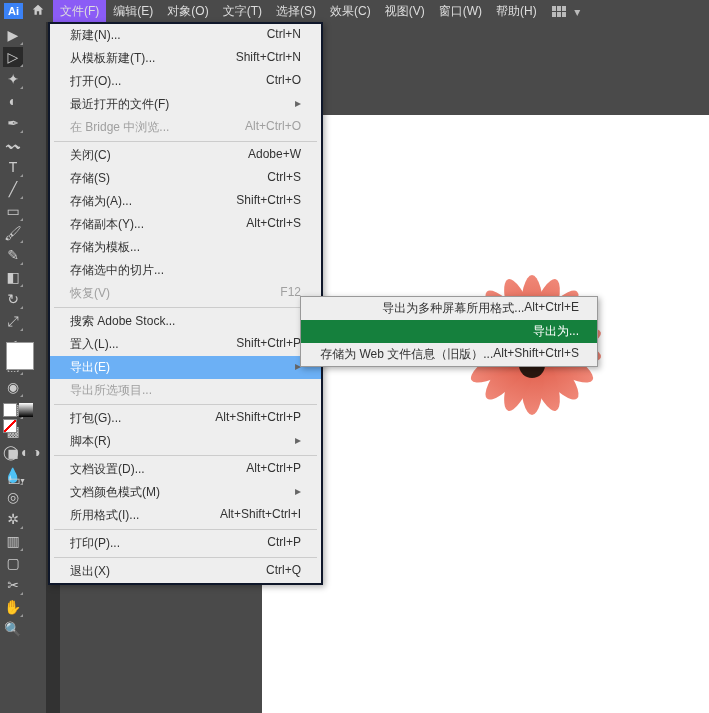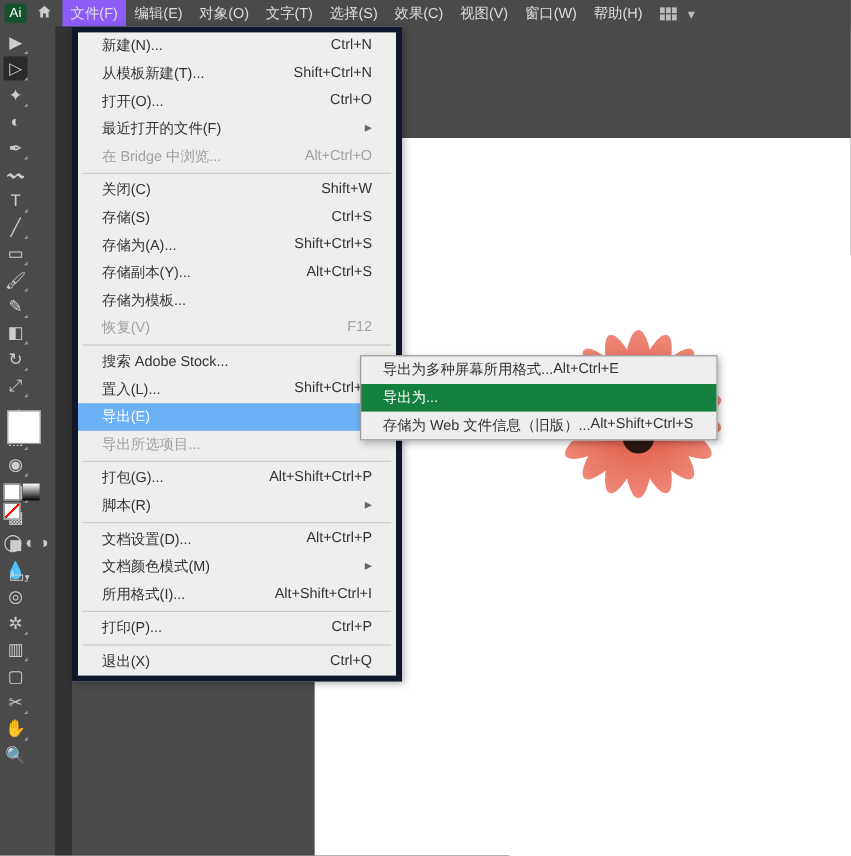--- a/index.html
+++ b/index.html
@@ -1,44 +1,44 @@
 <!DOCTYPE html>
 <html><head>
 <meta charset="utf-8">
 <style>
 *{margin:0;padding:0;box-sizing:border-box;font-family:"Microsoft YaHei",Arial,sans-serif;font-size:12px;user-select:none}
 body{background:#4a4a4a;width:709px;height:713px;overflow:hidden;position:relative}
 .menubar{background:#4a4a4a;height:22px;display:flex;align-items:center;padding:0 4px;color:#ddd}
-.logo{background:#14532d;color:#fff;font-weight:normal;padding:2px 4px;margin-right:8px;font-size:11px}
+.logo{background:#3b82f6;color:#fff;font-weight:bold;padding:2px 4px;margin-right:8px;font-size:11px}
 .home-icon{color:#ccc;margin-right:8px;font-size:14px}
 .menu-item{padding:3px 7px;cursor:default;color:#ddd;white-space:nowrap}
 .menu-item.open{background:#8b5cf6}
 .win-icon{margin-left:8px;color:#bbb;font-size:13px}
 .win-icon svg{vertical-align:middle}
 .toolbar{position:absolute;left:0;top:22px;width:46px;background:#4a4a4a;height:440px;display:flex;flex-wrap:wrap;padding:2px}
 .tool{width:20px;height:20px;margin:1px;color:#ccc;display:flex;align-items:center;justify-content:center;font-size:14px;position:relative}
 .tool.active{background:#2a2a2a}
 .tool .tri{position:absolute;right:0;bottom:0;width:0;height:0;border-left:3px solid transparent;border-bottom:3px solid #999}
 .swatch-area{position:absolute;left:0;top:340px;width:44px}
 .swatch-main{width:28px;height:28px;background:#fff;border:1px solid #999;position:relative;margin:2px}
 .swatch-sec{width:28px;height:28px;background:#000;border:1px solid #999;position:absolute;top:12px;left:12px;z-index:-1}
 .color-strips{display:flex;flex-wrap:wrap;margin-top:18px;padding:2px}
 .strip{width:14px;height:14px;margin:1px}
 .mode-icons{display:flex;margin-top:4px;padding:2px}
 .mode-icons .tool{width:18px;height:18px}
 .canvas{position:absolute;left:262px;top:115px;right:0;bottom:0;background:#fff}
 .flower{position:absolute;left:180px;top:160px;width:180px;height:180px}
-.dropdown{position:absolute;left:60px;top:22px;width:275px;background:#eeeeee;border:5px solid #0f172a;box-shadow:2px 2px 6px rgba(0,0,0,.3)}
+.dropdown{position:absolute;left:48px;top:22px;width:275px;background:#eeeeee;border:2px solid #0f172a;box-shadow:2px 2px 6px rgba(0,0,0,.3)}
 .dd-item{display:flex;justify-content:space-between;padding:3px 20px 3px 20px;color:#333;cursor:default;white-space:nowrap}
 .dd-item.highlighted{background:#6cb0f5;color:#fff}
 .dd-item.disabled{color:#a0a0a0}
 .dd-sep{height:1px;background:#ccc;margin:2px 4px}
 .dd-item .arrow{color:#666}
 .submenu{position:absolute;left:300px;top:296px;width:298px;background:#eeeeee;border:1px solid #999;box-shadow:2px 2px 6px rgba(0,0,0,.3)}
-.sub-item{display:flex;justify-content:flex-start;padding:3px 18px;color:#333;cursor:default;white-space:nowrap}
+.sub-item{display:flex;justify-content:flex-end;padding:3px 18px;color:#333;cursor:default;white-space:nowrap}
 .sub-item.highlighted{background:#15803d;color:#fff}
 .dark-strip{position:absolute;left:46px;top:22px;width:14px;height:691px;background:#323232}
 .dark-area{position:absolute;left:60px;top:490px;width:202px;height:223px;background:#4a4a4a}
 .petal{position:absolute;width:24px;height:70px;border-radius:50% 50% 50% 50%/60% 60% 40% 40%;background:linear-gradient(to bottom,#f08878,#e56c5a,#d84f3e);transform-origin:50% 100%}
 .center{position:absolute;width:26px;height:26px;background:#2a1810;border-radius:50%;left:77px;top:77px}
 </style>
 </head>
 <body>
 
 <div class="menubar">
@@ -164,36 +164,40 @@
       <span>最近打开的文件(F)</span>
       <span class="arrow">▸</span>
     </div>
     <div class="dd-item disabled">
       <span>在 Bridge 中浏览...</span>
       <span>Alt+Ctrl+O</span>
     </div>
     <div class="dd-sep"></div>
     <div class="dd-item">
       <span>关闭(C)</span>
-      <span>Shift+W</span>
+      <span>Adobe+W</span>
     </div>
     <div class="dd-item">
       <span>存储(S)</span>
       <span>Ctrl+S</span>
     </div>
     <div class="dd-item">
       <span>存储为(A)...</span>
       <span>Shift+Ctrl+S</span>
     </div>
     <div class="dd-item">
       <span>存储副本(Y)...</span>
       <span>Alt+Ctrl+S</span>
     </div>
     <div class="dd-item">
       <span>存储为模板...</span>
+      <span></span>
+    </div>
+    <div class="dd-item">
+      <span>存储选中的切片...</span>
       <span></span>
     </div>
     <div class="dd-item disabled">
       <span>恢复(V)</span>
       <span>F12</span>
     </div>
     <div class="dd-sep"></div>
     <div class="dd-item">
       <span>搜索 Adobe Stock...</span>
       <span></span>

